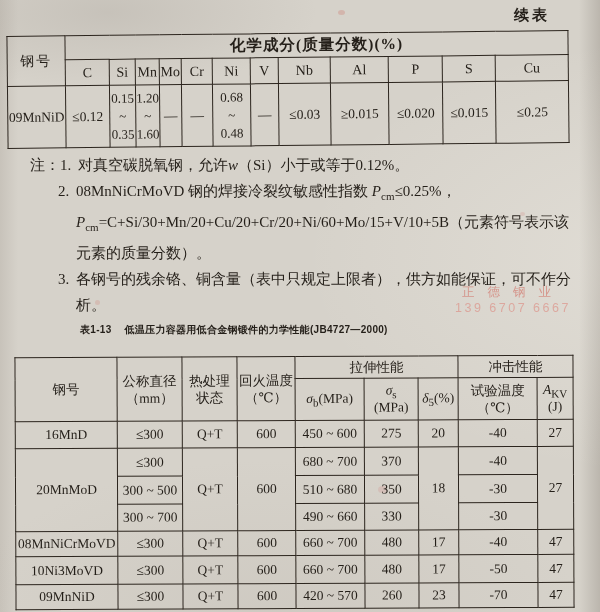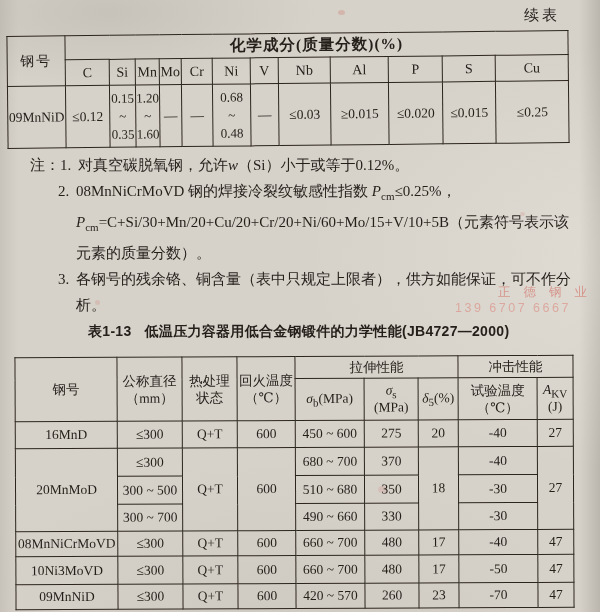--- a/index.html
+++ b/index.html
@@ -18,21 +18,21 @@
       radial-gradient(ellipse 480px 300px at 108% 42%, rgba(248,245,238,.30), transparent 72%),
       radial-gradient(ellipse 420px 220px at 45% 102%, rgba(186,180,171,.28), transparent 75%),
       linear-gradient(90deg, rgba(148,140,130,.22), rgba(0,0,0,0) 3%, rgba(0,0,0,0) 96.5%, rgba(125,117,107,.30));
   }
   .speck { position: absolute; border-radius: 50%; pointer-events: none; background: rgba(205,95,85,.25); }
   .s1 { left: 338px; top: 10px;  width: 7px; height: 5px; }
   .s2 { left: 95px;  top: 300px; width: 5px; height: 5px; background: rgba(205,95,85,.18); }
   .s3 { left: 378px; top: 486px; width: 9px; height: 7px; background: rgba(205,95,85,.15); }
   .s4 { left: 520px; top: 212px; width: 5px; height: 4px; background: rgba(205,95,85,.16); }
 
-  .continued { position: absolute; left: 514px; top: 6px; font-size: 15px; font-weight: normal; letter-spacing: 3px; margin-left: 10px; }
+  .continued { position: absolute; left: 514px; top: 6px; font-size: 15px; font-weight: bold; letter-spacing: 3px; }
 
   table { border-collapse: collapse; position: absolute; table-layout: fixed; }
   th, td {
     border: 1.5px solid #2c251e;
     font-weight: normal; text-align: center; vertical-align: middle;
     padding: 0; overflow: hidden;
   }
   sub { font-size: 11px; }
   i { font-style: italic; }
   .pre { white-space: pre-line; line-height: 17px; }
@@ -47,36 +47,36 @@
   .chem .v3 { white-space: pre-line; line-height: 18px; font-size: 13px; }
 
   .notes { position: absolute; left: 30px; top: 152px; width: 548px; font-size: 15px; line-height: 26px; }
   .note-row { display: flex; align-items: flex-start; }
   .note-row.indent { padding-left: 28px; }
   .note-label { flex: 0 0 28px; }
   .note-num { flex: 0 0 18px; }
   .note-text { flex: 1; }
 
   .tbl-title {
-    position: absolute; left: 88px; top: 323px;
+    position: absolute; left: 80px; top: 323px;
     font-family: "Liberation Sans", "DejaVu Sans", sans-serif;
-    font-weight: bold; font-size: 14px; letter-spacing: .3px; white-space: nowrap;
+    font-weight: bold; font-size: 10px; letter-spacing: .3px; white-space: nowrap;
   }
   .tbl-title .no { margin-right: 13px; }
 
   .mech { left: 15px; top: 356px; width: 558px; font-size: 13.5px; transform: rotate(-0.25deg); }
   .mech th { font-size: 13.5px; }
   .mech .h1 { height: 22px; }
   .mech .h2 { height: 42px; }
   .mech .dr  { height: 27px; }
   .mech .dr2 { height: 28px; }
   .mech .dr3 { height: 25px; }
 
   .wm { position: absolute; font-family: "Liberation Sans", "DejaVu Sans", sans-serif; pointer-events: none; }
-  .wm-name  { left: 462px; top: 284px; font-size: 12.5px; letter-spacing: 13px; color: rgba(209,102,92,.58); white-space: nowrap; margin-left: 36px; }
+  .wm-name  { left: 462px; top: 284px; font-size: 12.5px; letter-spacing: 13px; color: rgba(209,102,92,.58); white-space: nowrap; }
   .wm-phone { left: 455px; top: 301px; font-size: 12.5px; letter-spacing: 2.5px; color: rgba(220,123,113,.52); white-space: nowrap; }
 </style>
 </head>
 <body>
 
 <div class="texture"></div>
 <div class="speck s1"></div>
 <div class="speck s2"></div>
 <div class="speck s3"></div>
 <div class="speck s4"></div>

